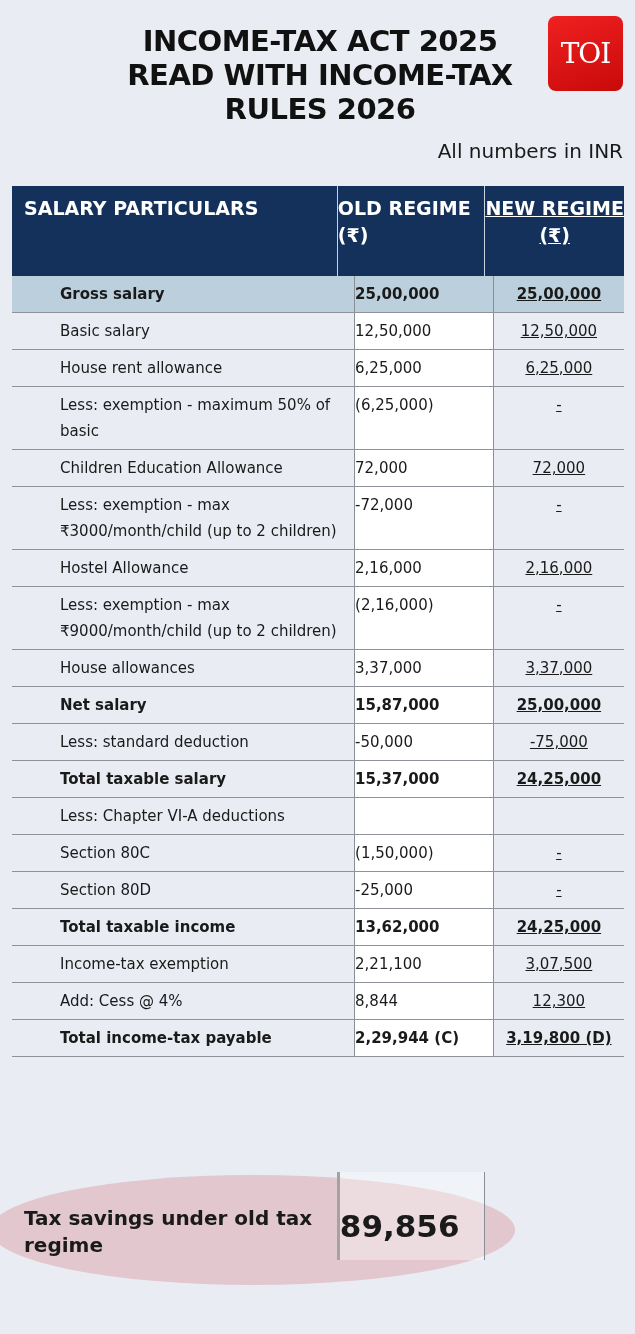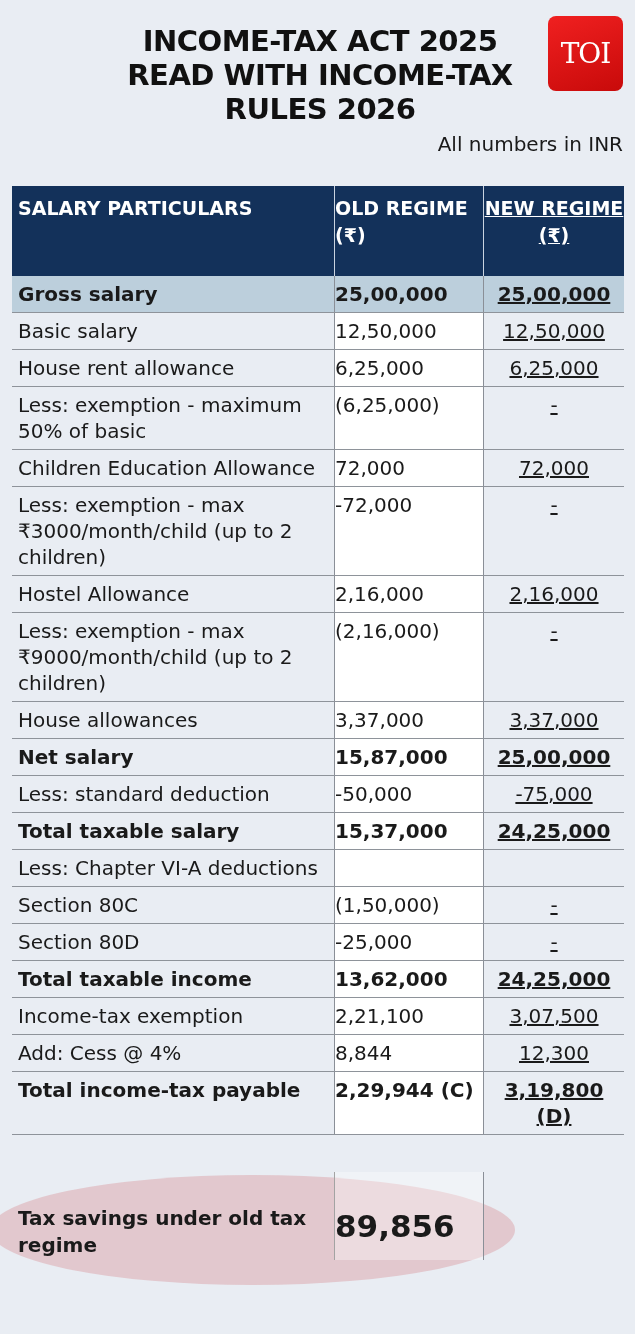--- a/index.html
+++ b/index.html
@@ -18,51 +18,51 @@
   }
   .logo {
     position: absolute; left: 548px; top: 16px; width: 75px; height: 75px;
     background: linear-gradient(160deg, #f02020, #c80a0a);
     border-radius: 8px;
     display: flex; align-items: center; justify-content: center;
     color: #fff; font-family: "DejaVu Serif", "Liberation Serif", serif;
     font-size: 28px; letter-spacing: -1px;
   }
   .units {
-    position: absolute; right: 12px; top: 132px;
+    position: absolute; right: 12px; top: 139px;
     font-size: 20px; color: #1a1a1a;
   }
   .table {
     position: absolute; left: 12px; top: 186px; width: 612px;
   }
   .thead {
     display: flex; background: #13315a; color: #fff; height: 90px;
   }
   .thead .c { font-weight: bold; font-size: 19px; line-height: 27px; padding-top: 9px; }
-  .c1 { width: 322px; box-sizing: border-box; padding-left: 6px; }
+  .c1 { width: 322px; box-sizing: border-box; padding-left: 6px; margin-left: 6px; }
   .c2 { width: 150px; box-sizing: border-box; text-align: left; background: #fff; border-left: 1px solid #8a8f97; border-right: 1px solid #8a8f97; }
   .c3 { width: 140px; box-sizing: border-box; text-align: center; text-decoration: underline; }
   .thead .c2 { background: transparent; border-color: #c9d3e0; }
   .row {
     display: flex; border-bottom: 1px solid #8e939a;
-    font-size: 20px; line-height: 26px;
+    font-size: 15px; line-height: 26px; padding-left: 36px;
   }
   .row .c { padding-top: 5px; padding-bottom: 5px; }
   .row.bold { font-weight: bold; }
   .row.gross { background: #bccfdc; }
   .row.gross .c2 { background: #bccfdc; }
   .savings {
     position: absolute; left: 12px; top: 1172px; width: 612px; height: 88px; display: flex;
   }
   .ellipse {
     position: absolute; left: -10px; top: 1175px; width: 525px; height: 110px;
     background: rgba(220, 170, 175, 0.55); border-radius: 50%;
   }
   .savings .c1 { font-weight: bold; font-size: 20px; line-height: 27px; padding-top: 33px; position: relative; }
-  .savings .c2 { background: rgba(255,255,255,0.35); border-left: 1px solid #a3a3a3; border-right: 1px solid #8a8f97; font-weight: bold; font-size: 31px; padding-top: 36px; position: relative; }
+  .savings .c2 { background: rgba(255,255,255,0.35); border-left: 3px solid #a3a3a3; border-right: 1px solid #8a8f97; font-weight: bold; font-size: 31px; padding-top: 36px; position: relative; }
   .source { position: absolute; left: 20px; top: 1352px; font-size: 16px; color: #222; }
 </style>
 </head>
 <body>
 
 <div class="title">
   <div>INCOME-TAX ACT 2025</div>
   <div>READ WITH INCOME-TAX</div>
   <div>RULES 2026</div>
 </div>

